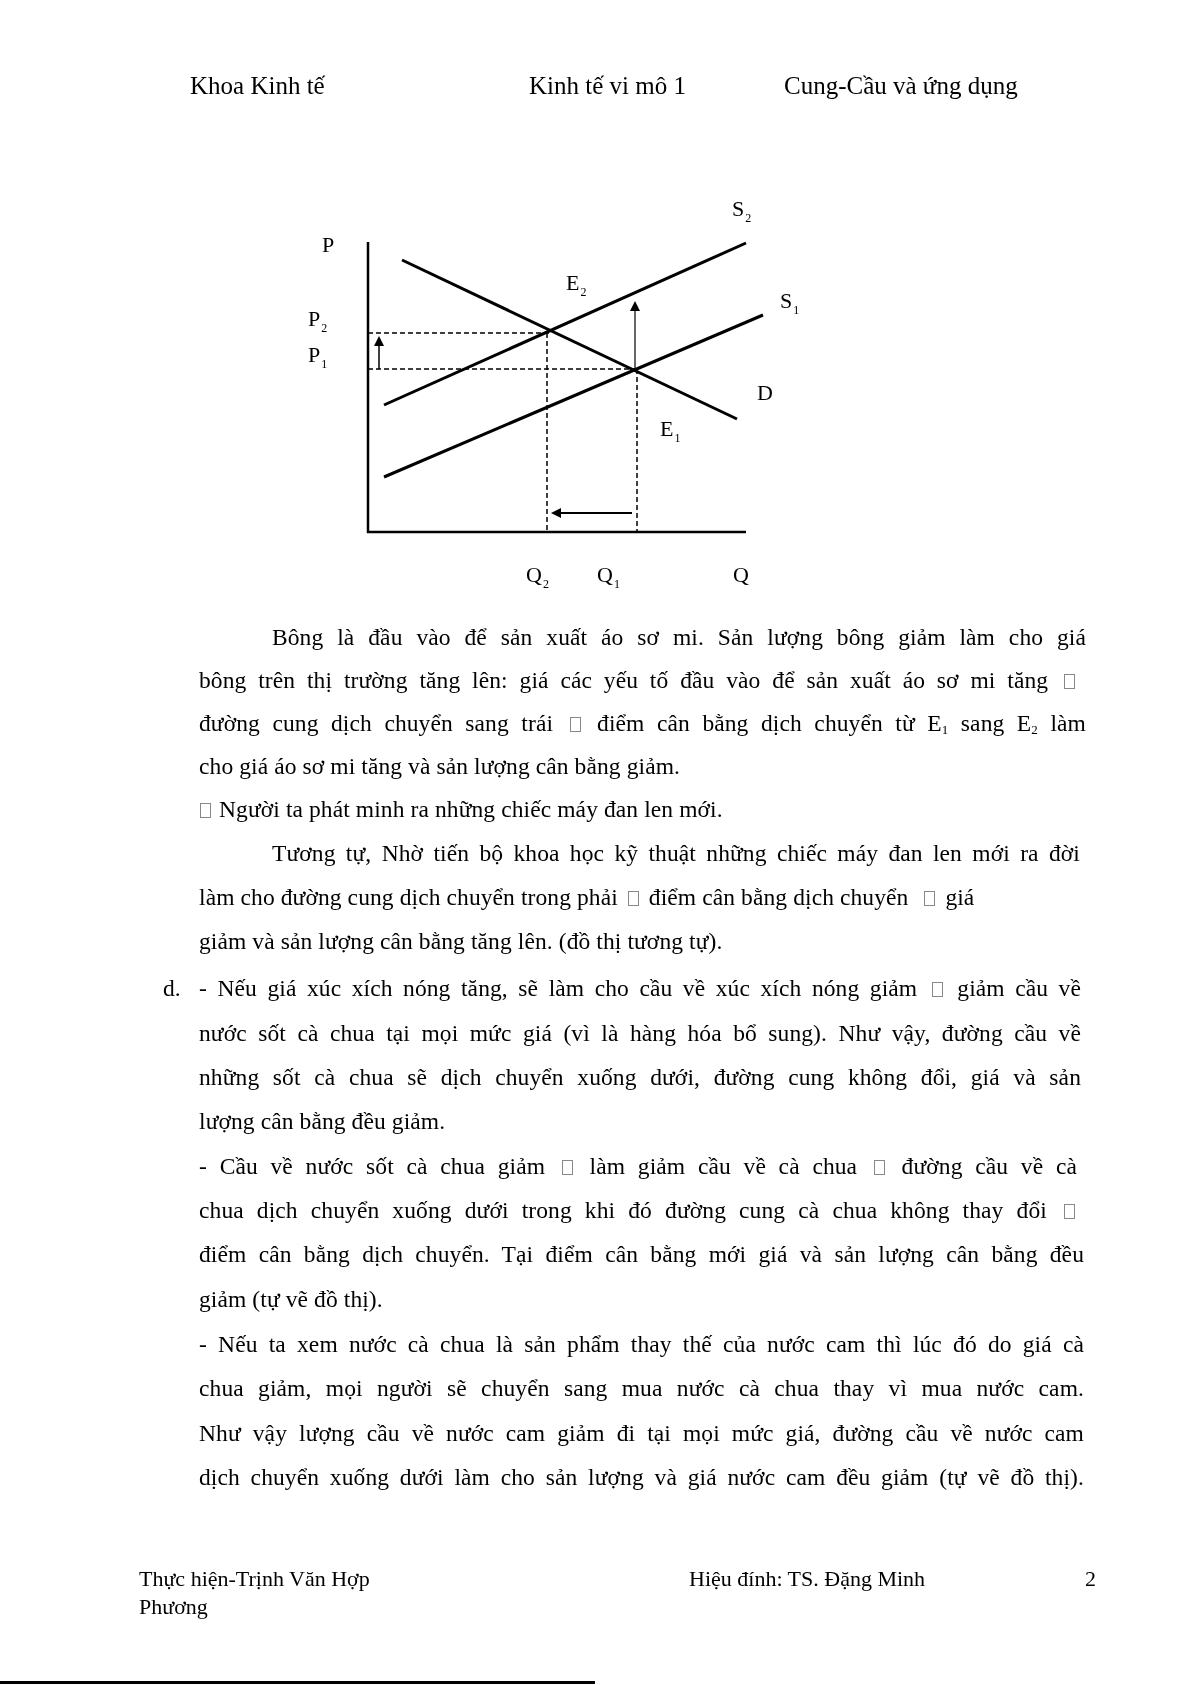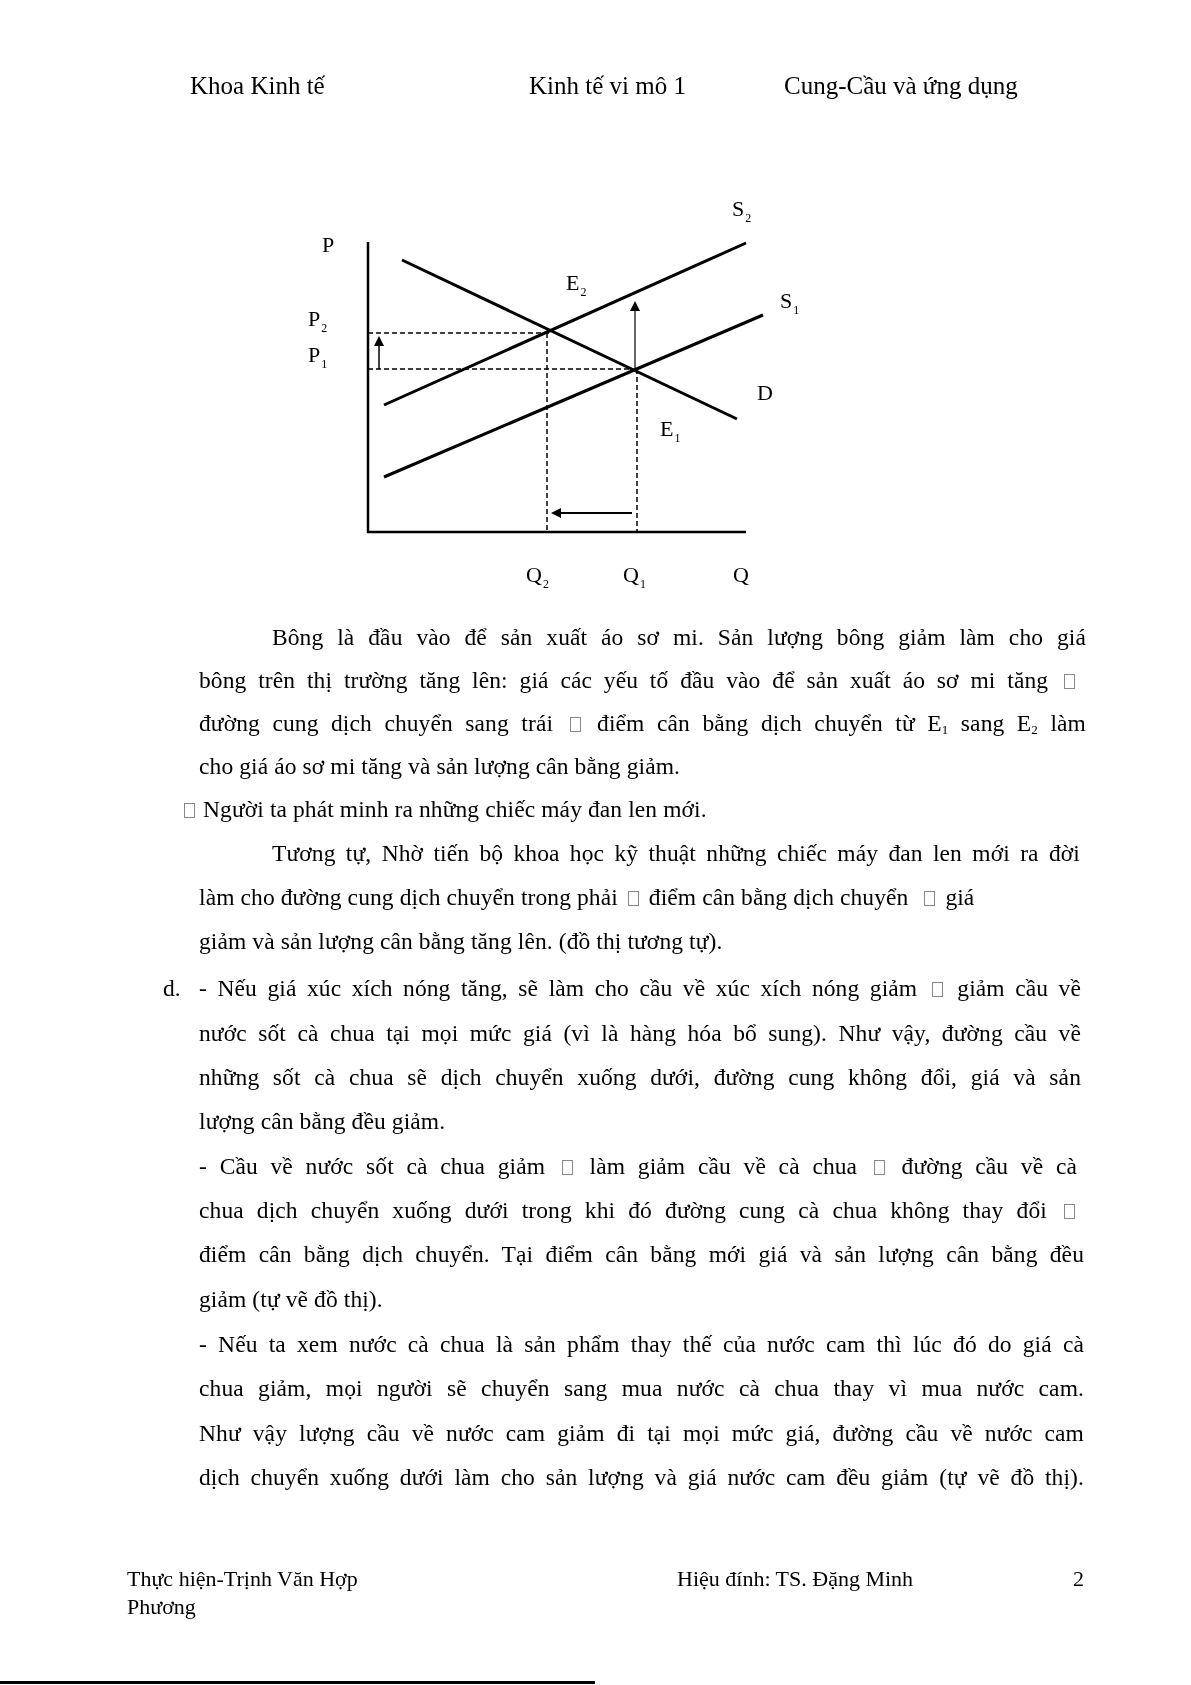--- a/index.html
+++ b/index.html
@@ -6,21 +6,21 @@
   body { width:1191px; height:1685px; position:relative; overflow:hidden;
          font-family:"Liberation Serif", "DejaVu Serif", serif; color:#000; }
   .abs { position:absolute; white-space:nowrap; }
   .hdr { font-size:25px; top:72px; }
   .line { position:absolute; white-space:nowrap; font-size:23.5px; letter-spacing:0.1px; }
   .just { text-align:justify; text-align-last:justify; white-space:normal; }
   .box { display:inline-block; width:11px; height:15px; border:1px solid #888; vertical-align:-1px; margin:0 4px; box-sizing:border-box; }
   sub.s { font-size:13px; vertical-align:-3px; }
   .chart-label { position:absolute; font-size:22px; white-space:nowrap; }
   .chart-label sub { font-size:12px; vertical-align:-6px; margin-left:1px; }
-  .footer { font-size:22px; position:absolute; white-space:nowrap; }
+  .footer { font-size:22px; position:absolute; white-space:nowrap;margin-left:12px; }
   .bottom-rule { position:absolute; left:0; top:1681px; width:595px; height:3px; background:#000; }
 </style>
 </head>
 <body>
 
 <div class="abs hdr" style="left:190px;">Khoa Kinh tế</div>
 <div class="abs hdr" style="left:529px;">Kinh tế vi mô 1</div>
 <div class="abs hdr" style="left:784px;">Cung-Cầu và ứng dụng</div>
 
 <div style="position:absolute; left:0; top:0; width:1191px; height:600px;">
@@ -50,30 +50,30 @@
 
   <div class="chart-label" style="left:322px; top:232px;">P</div>
   <div class="chart-label" style="left:308px; top:306px;"><span>P</span><sub>2</sub></div>
   <div class="chart-label" style="left:308px; top:342px;"><span>P</span><sub>1</sub></div>
   <div class="chart-label" style="left:542px; top:270px;margin-left:24px;"><span>E</span><sub>2</sub></div>
   <div class="chart-label" style="left:732px; top:196px;"><span>S</span><sub>2</sub></div>
   <div class="chart-label" style="left:780px; top:288px;"><span>S</span><sub>1</sub></div>
   <div class="chart-label" style="left:757px; top:380px;">D</div>
   <div class="chart-label" style="left:660px; top:416px;"><span>E</span><sub>1</sub></div>
   <div class="chart-label" style="left:526px; top:562px;"><span>Q</span><sub>2</sub></div>
-  <div class="chart-label" style="left:623px; top:562px;text-align:right;"><span>Q</span><sub>1</sub></div>
+  <div class="chart-label" style="left:597px; top:562px;text-align:right;"><span>Q</span><sub>1</sub></div>
   <div class="chart-label" style="left:733px; top:562px;">Q</div>
 </div>
 
 <div class="line just" style="left:272px; width:814px; top:624px;">Bông là đầu vào để sản xuất áo sơ mi. Sản lượng bông giảm làm cho giá</div>
 <div class="line just" style="left:199px; width:880px; top:667px;"><span>bông trên thị trường tăng lên: giá các yếu tố đầu vào để sản xuất áo sơ mi tăng</span> <span class="box"></span></div>
 <div class="line just" style="left:199px; width:887px; top:710px;"><span>đường cung dịch chuyển sang trái</span> <span class="box"></span> <span><span>điểm cân bằng dịch chuyển từ E</span><sub class="s">1</sub><span> sang E</span><sub class="s">2</sub><span> làm</span></span></div>
 <div class="line" style="left:199px; top:753px;">cho giá áo sơ mi tăng và sản lượng cân bằng giảm.</div>
 
-<div class="line" style="left:148px; top:796px;padding-left:36px;"><span class="box" style="margin-left:0;margin-right:8px;"></span><span>Người ta phát minh ra những chiếc máy đan len mới.</span></div>
+<div class="line" style="left:164px; top:796px;padding-left:36px;"><span class="box" style="margin-left:0;margin-right:8px;"></span><span>Người ta phát minh ra những chiếc máy đan len mới.</span></div>
 
 <div class="line just" style="left:272px; width:808px; top:840px;">Tương tự, Nhờ tiến bộ khoa học kỹ thuật những chiếc máy đan len mới ra đời</div>
 <div class="line" style="left:199px; top:884px;"><span>làm cho đường cung dịch chuyển trong phải</span> <span class="box"></span> <span>điểm cân bằng dịch chuyển</span>&nbsp;&nbsp;<span class="box"></span> <span>giá</span></div>
 <div class="line" style="left:199px; top:928px;">giảm và sản lượng cân bằng tăng lên. (đồ thị tương tự).</div>
 
 <div class="line" style="left:163px; top:975px;">d.</div>
 <div class="line just" style="left:199px; width:882px; top:975px;"><span>- Nếu giá xúc xích nóng tăng, sẽ làm cho cầu về xúc xích nóng giảm</span> <span class="box"></span> <span>giảm cầu về</span></div>
 <div class="line just" style="left:199px; width:882px; top:1020px;">nước sốt cà chua tại mọi mức giá (vì là hàng hóa bổ sung). Như vậy, đường cầu về</div>
 <div class="line just" style="left:199px; width:882px; top:1064px;">những sốt cà chua sẽ dịch chuyển xuống dưới, đường cung không đổi, giá và sản</div>
 <div class="line" style="left:199px; top:1108px;">lượng cân bằng đều giảm.</div>

